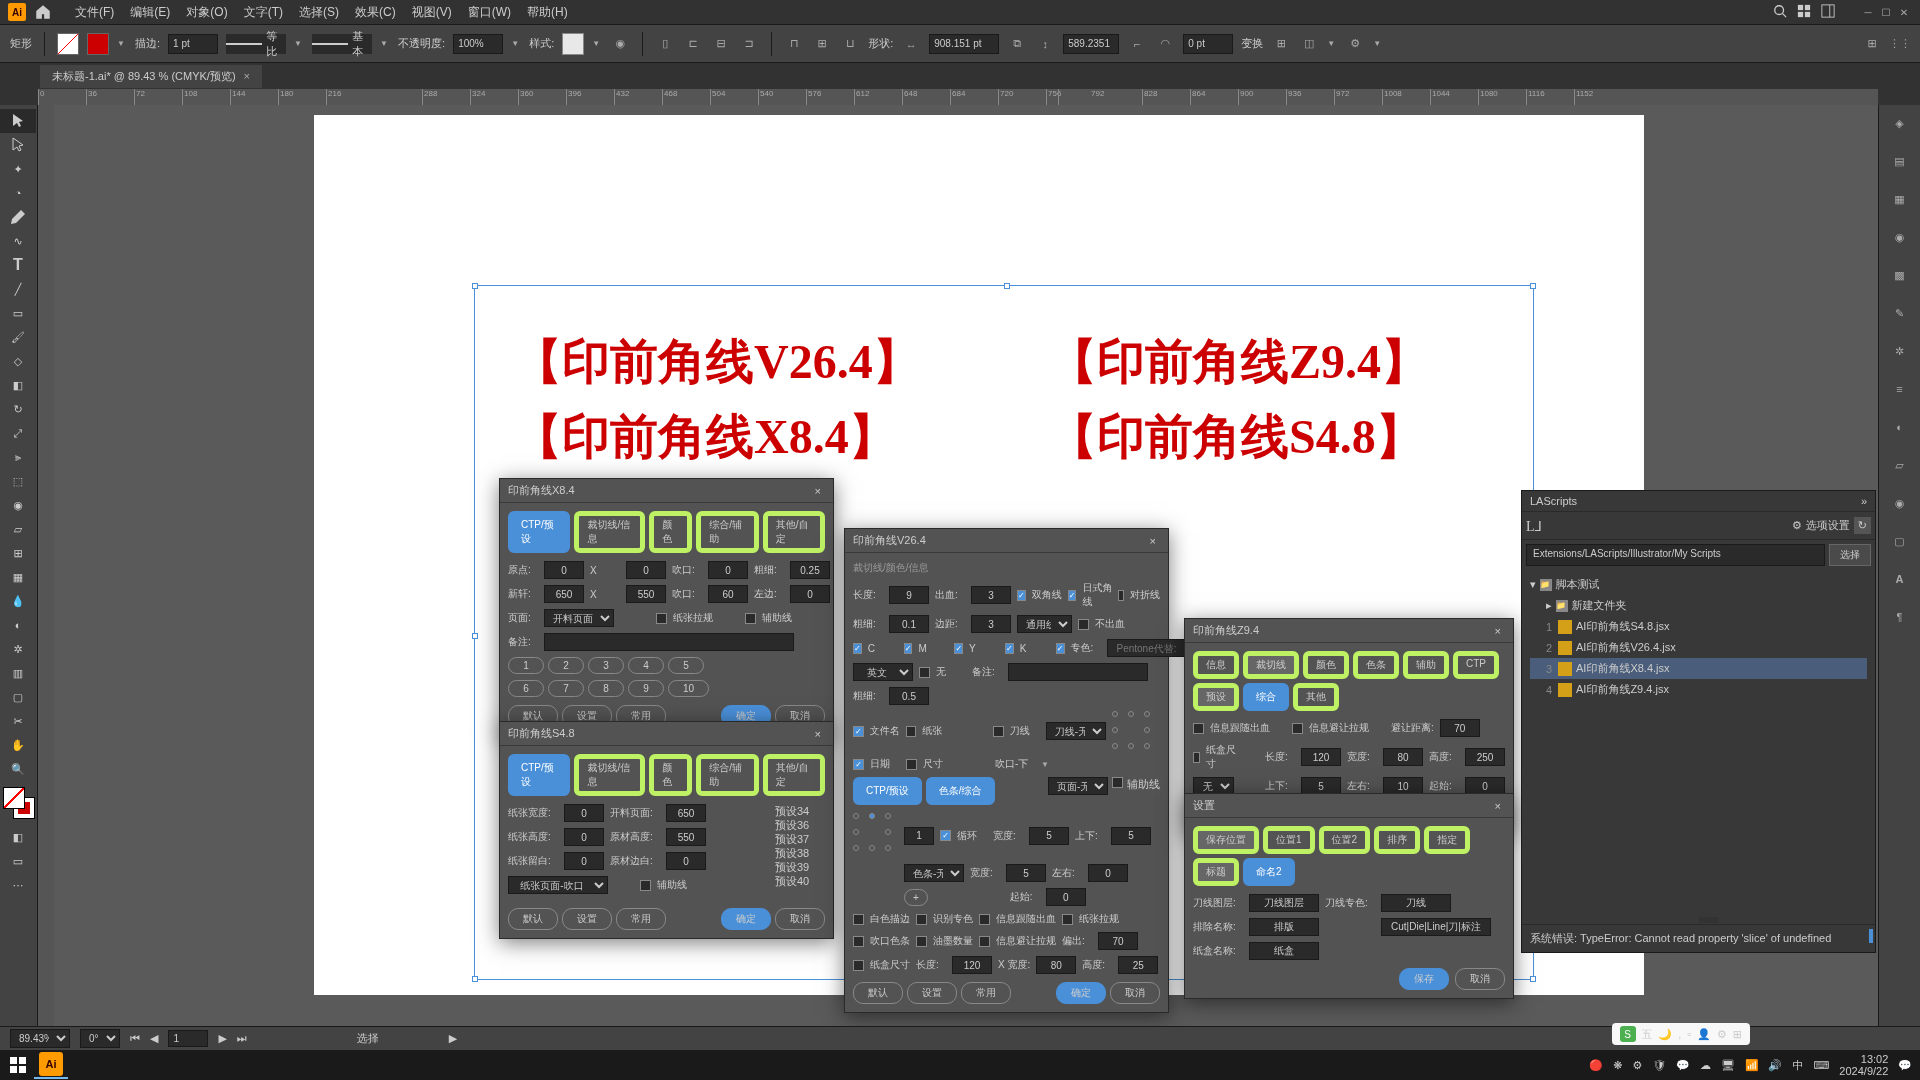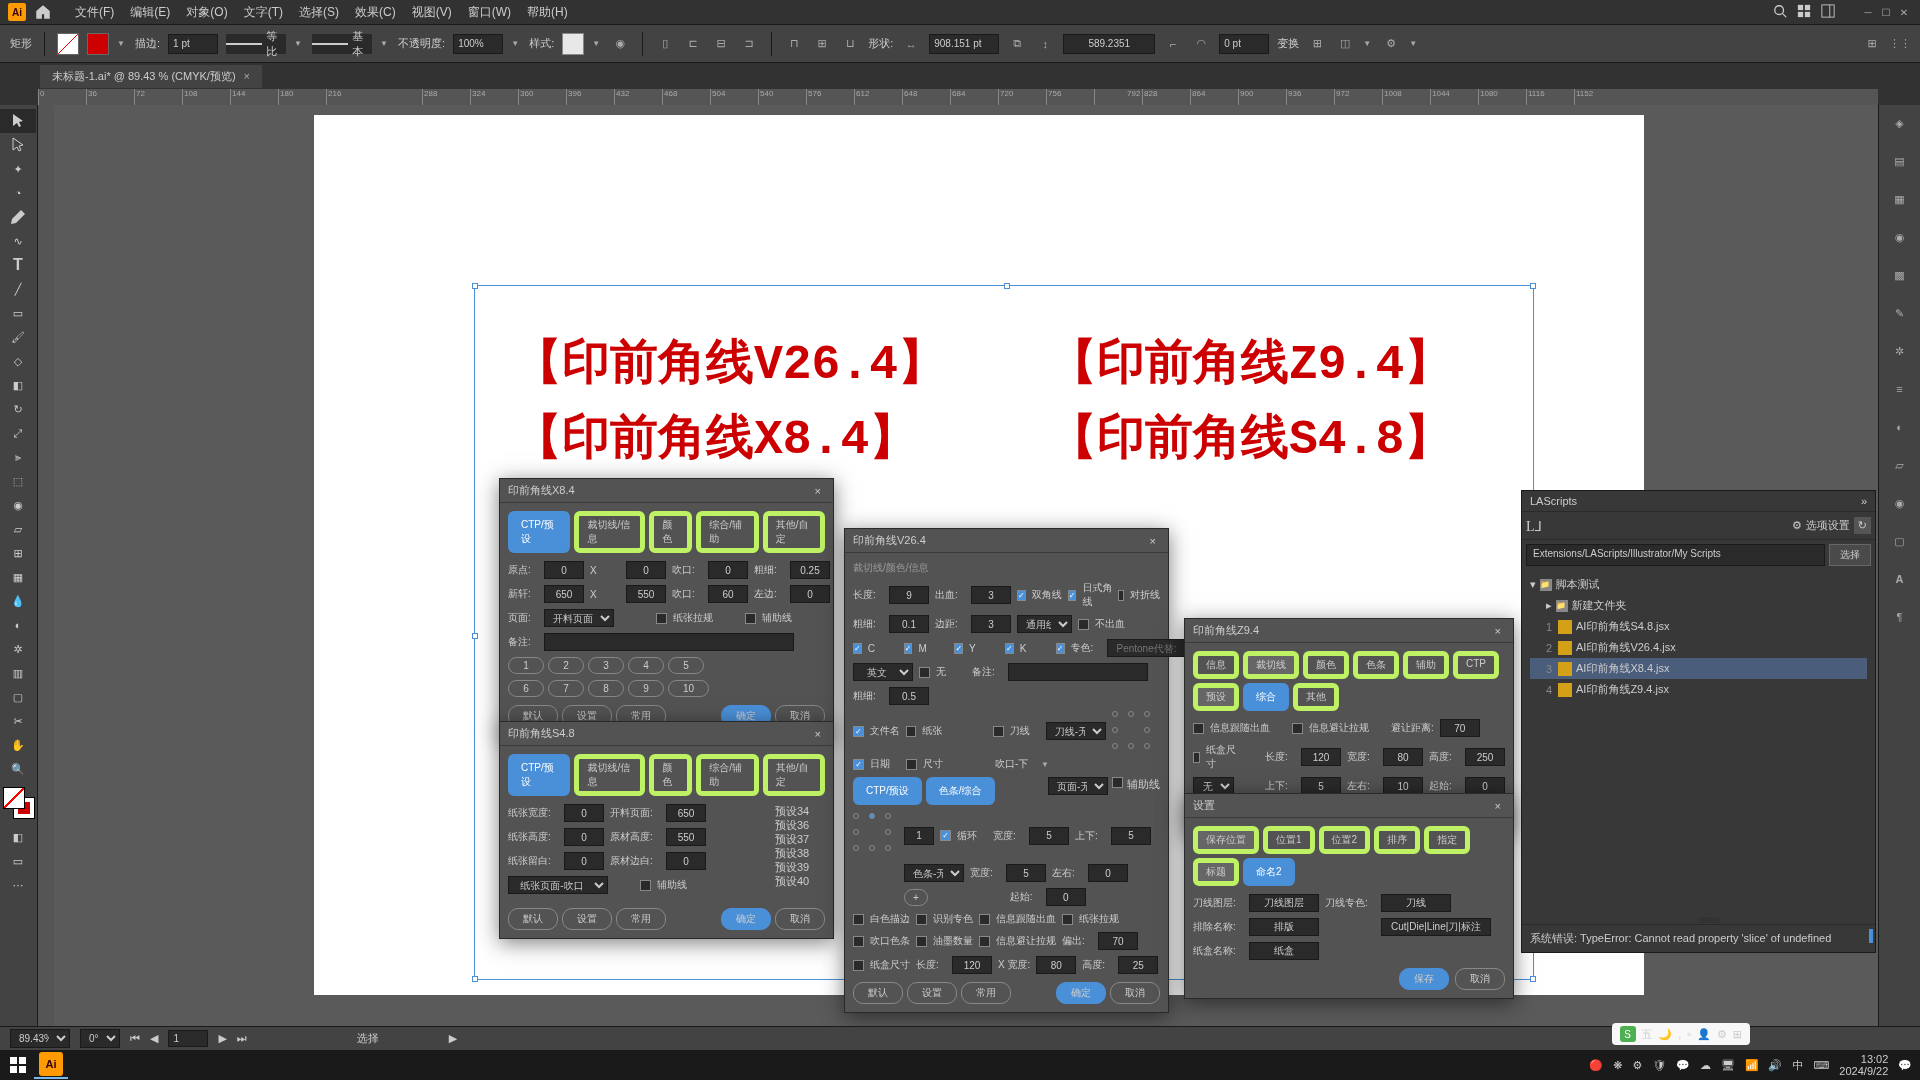--- a/index.html
+++ b/index.html
@@ -32,21 +32,21 @@
 .fill-stroke-wrap{width:32px;height:32px;position:relative;margin:6px auto}
 .fs-fill{position:absolute;width:22px;height:22px;background:linear-gradient(135deg,#fff 0%,#fff 46%,#f00 46%,#f00 54%,#fff 54%);border:1px solid #000;top:0;left:0}
 .fs-stroke{position:absolute;width:22px;height:22px;background:#cc0000;border:1px solid #000;bottom:0;right:0;box-shadow:inset 0 0 0 4px #fff}
 .ruler-v{width:16px;background:#555}
 .canvas-area{flex:1;background:#5a5a5a;position:relative;overflow:hidden}
 .artboard{position:absolute;background:#fff;left:260px;top:10px;width:1330px;height:880px}
 .selection-box{position:absolute;border:1px solid #4a90d9;left:420px;top:180px;width:1060px;height:695px;pointer-events:none}
 .sel-handle{position:absolute;width:6px;height:6px;background:#fff;border:1px solid #4a90d9}
 .right-panels{width:42px;background:#434343;border-left:1px solid #1a1a1a;display:flex;flex-direction:column;align-items:center;padding-top:6px;gap:14px}
 .rp-icon{width:24px;height:24px;display:flex;align-items:center;justify-content:center;color:#aaa}
-.red-text{position:absolute;color:#cc0000;font-weight:bold;font-size:48px;font-family:Liberation Mono, monospace}
+.red-text{position:absolute;color:#cc0000;font-weight:bold;font-size:48px;font-family:Liberation Serif, serif}
 .dialog{position:absolute;background:#535353;border:1px solid #2a2a2a;box-shadow:0 4px 20px rgba(0,0,0,0.5)}
 .dlg-title{background:#535353;padding:4px 8px;display:flex;justify-content:space-between;align-items:center;border-bottom:1px solid #3a3a3a;font-size:11px}
 .dlg-close{color:#ccc;cursor:pointer;padding:0 4px}
 .dlg-body{padding:8px}
 .tab-row{display:flex;gap:4px;margin-bottom:8px}
 .pill{border:5px solid #bef264;border-radius:6px;padding:2px 8px;font-size:10px;color:#ccc;cursor:pointer}
 .pill.active{background:#4a90d9;border-color:#4a90d9;color:#fff}
 .row{display:flex;align-items:center;gap:6px;margin-bottom:6px;font-size:10px}
 .row label{color:#ccc;font-size:10px;min-width:30px}
 .inp{background:#2a2a2a;border:1px solid #1a1a1a;color:#ccc;padding:2px 4px;width:40px;height:18px;font-size:10px;text-align:center}
@@ -159,21 +159,21 @@
   <div class="tb-icon">⊐</div>
   <div class="tb-sep"></div>
   <div class="tb-icon">⊓</div>
   <div class="tb-icon">⊞</div>
   <div class="tb-icon">⊔</div>
   <span class="tb-label">形状:</span>
   <div class="tb-icon">↔</div>
   <input class="tb-input" style="width: 70px;" value="908.151 pt">
   <div class="tb-icon">⧉</div>
   <div class="tb-icon">↕</div>
-  <input class="tb-input" style="width: 92px; text-align: center;" value="589.2351">
+  <input class="tb-input" style="width: 56px;" value="589.2351">
   <div class="tb-icon">⌐</div>
   <div class="tb-icon">◠</div>
   <input class="tb-input" value="0 pt" style="">
   <span class="tb-label">变换</span>
   <div class="tb-icon">⊞</div>
   <div class="tb-icon">◫</div>
     <span class="drop">▼</span>
   <div class="tb-icon">⚙</div>
     <span class="drop">▼</span>
   <div style="margin-left:auto;display:flex;gap:8px">
@@ -205,21 +205,21 @@
     <div class="tick" style="left: 576px;">432</div>
     <div class="tick" style="left: 624px;">468</div>
     <div class="tick" style="left: 672px;">504</div>
     <div class="tick" style="left: 720px;">540</div>
     <div class="tick" style="left: 768px;">576</div>
     <div class="tick" style="left: 816px;">612</div>
     <div class="tick" style="left: 864px;">648</div>
     <div class="tick" style="left: 912px;">684</div>
     <div class="tick" style="left: 960px;">720</div>
     <div class="tick" style="left: 1008px;">756</div>
-    <div class="tick" style="left: 1056px; padding-left: 32px;">792</div>
+    <div class="tick" style="left: 1020px; padding-left: 32px;">792</div>
     <div class="tick" style="left: 1104px;">828</div>
     <div class="tick" style="left: 1152px;">864</div>
     <div class="tick" style="left: 1200px;">900</div>
     <div class="tick" style="left: 1248px;">936</div>
     <div class="tick" style="left: 1296px;">972</div>
     <div class="tick" style="left: 1344px;">1008</div>
     <div class="tick" style="left: 1392px;">1044</div>
     <div class="tick" style="left: 1440px;">1080</div>
     <div class="tick" style="left: 1488px;">1116</div>
     <div class="tick" style="left: 1536px;">1152</div>

